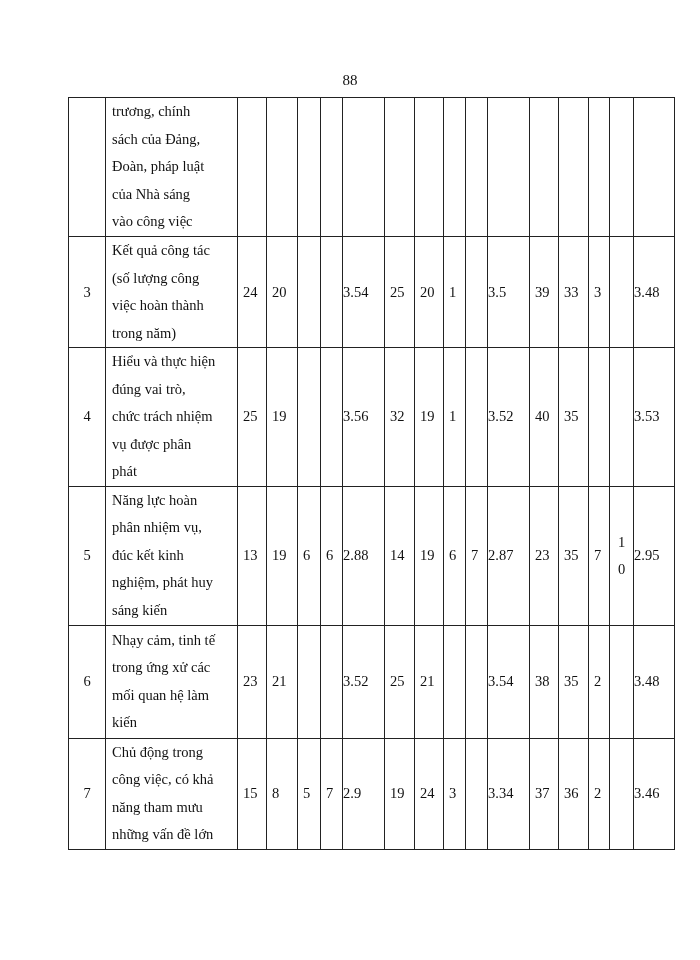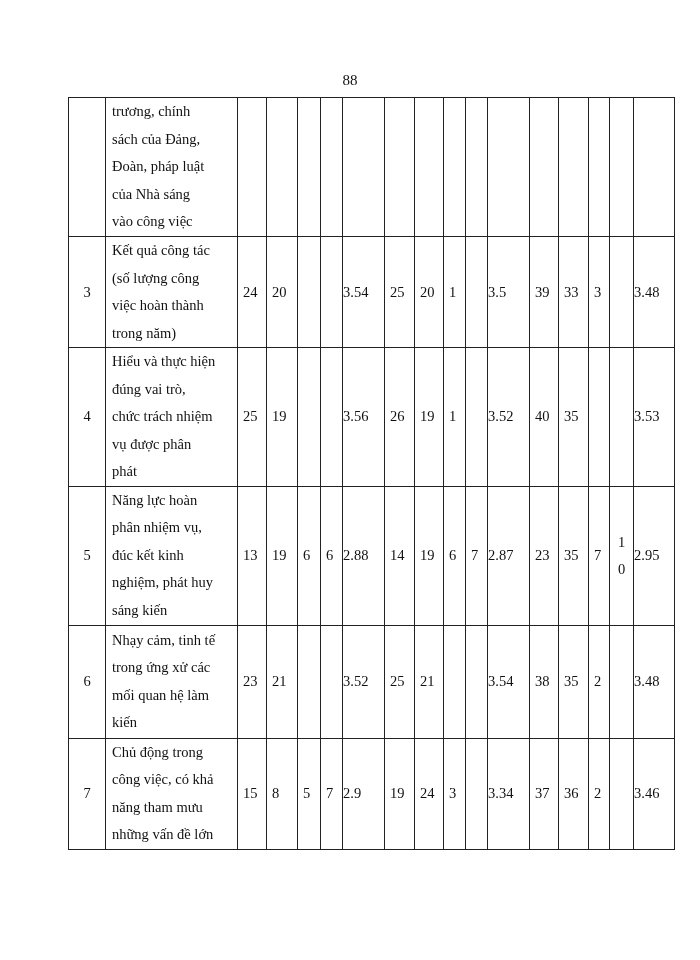--- a/index.html
+++ b/index.html
@@ -100,21 +100,21 @@
           <span class="crit-line">đúng vai trò,</span>
           <span class="crit-line">chức trách nhiệm</span>
           <span class="crit-line">vụ được phân</span>
           <span class="crit-line">phát</span>
         </td>
         <td class="num">25</td>
         <td class="num">19</td>
         <td class="num"></td>
         <td class="num"></td>
         <td class="avg">3.56</td>
-        <td class="num">26</td>
+        <td class="num">32</td>
         <td class="num">19</td>
         <td class="num">1</td>
         <td class="num"></td>
         <td class="avg">3.52</td>
         <td class="num">40</td>
         <td class="num">35</td>
         <td class="num"></td>
         <td class="num"></td>
         <td class="avg">3.53</td>
       </tr>

